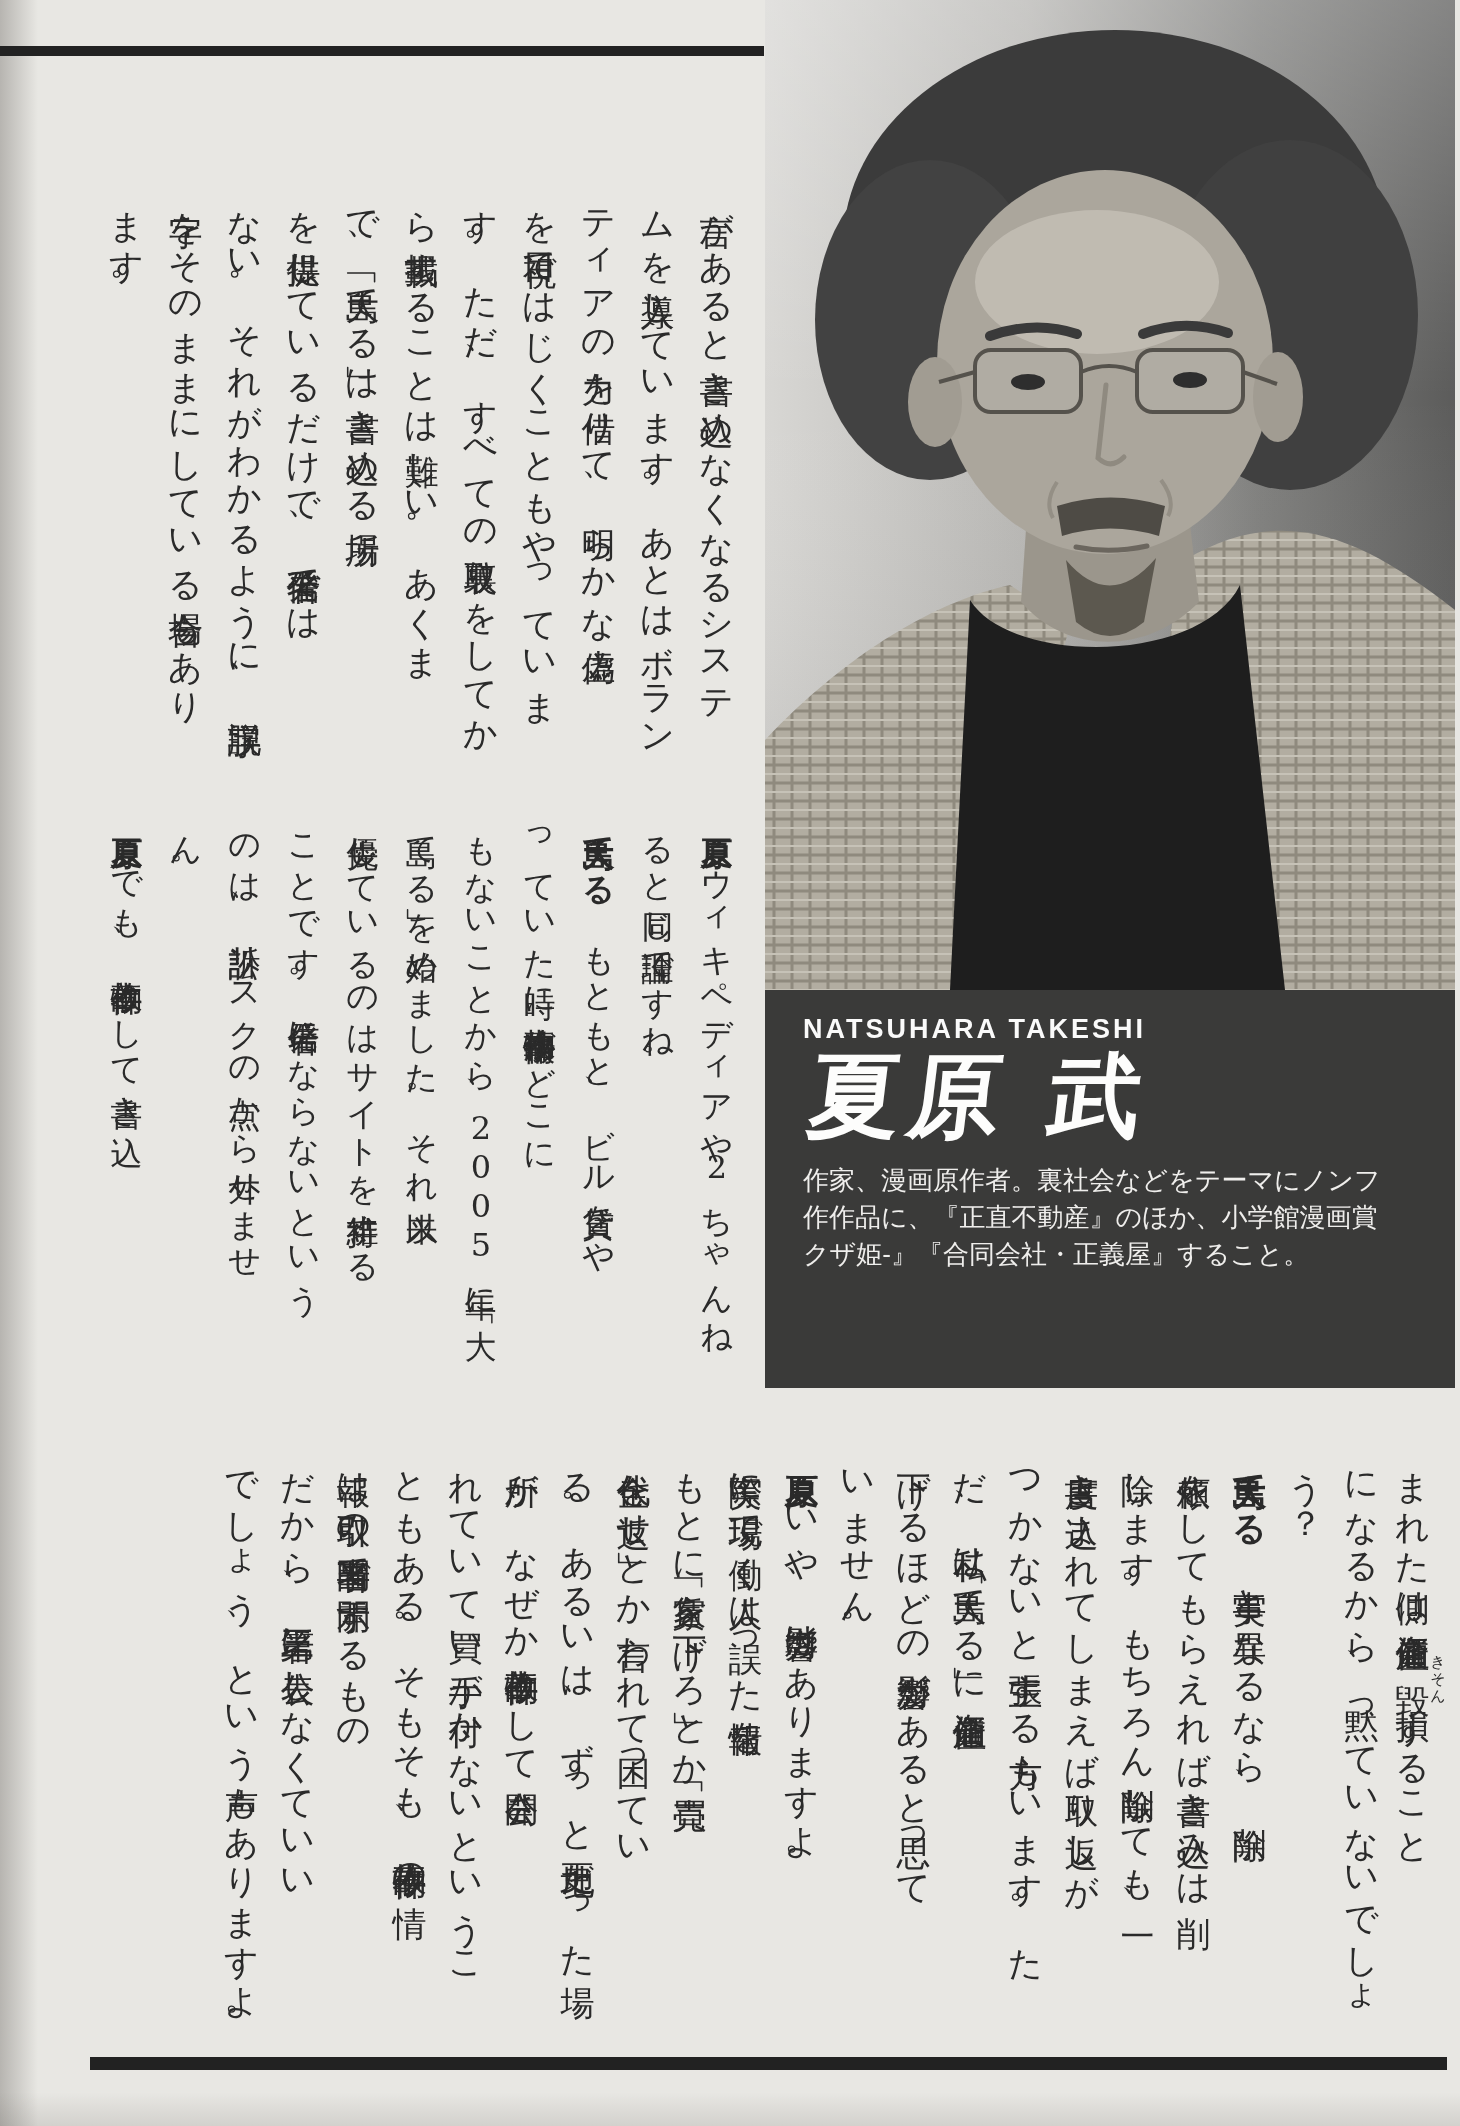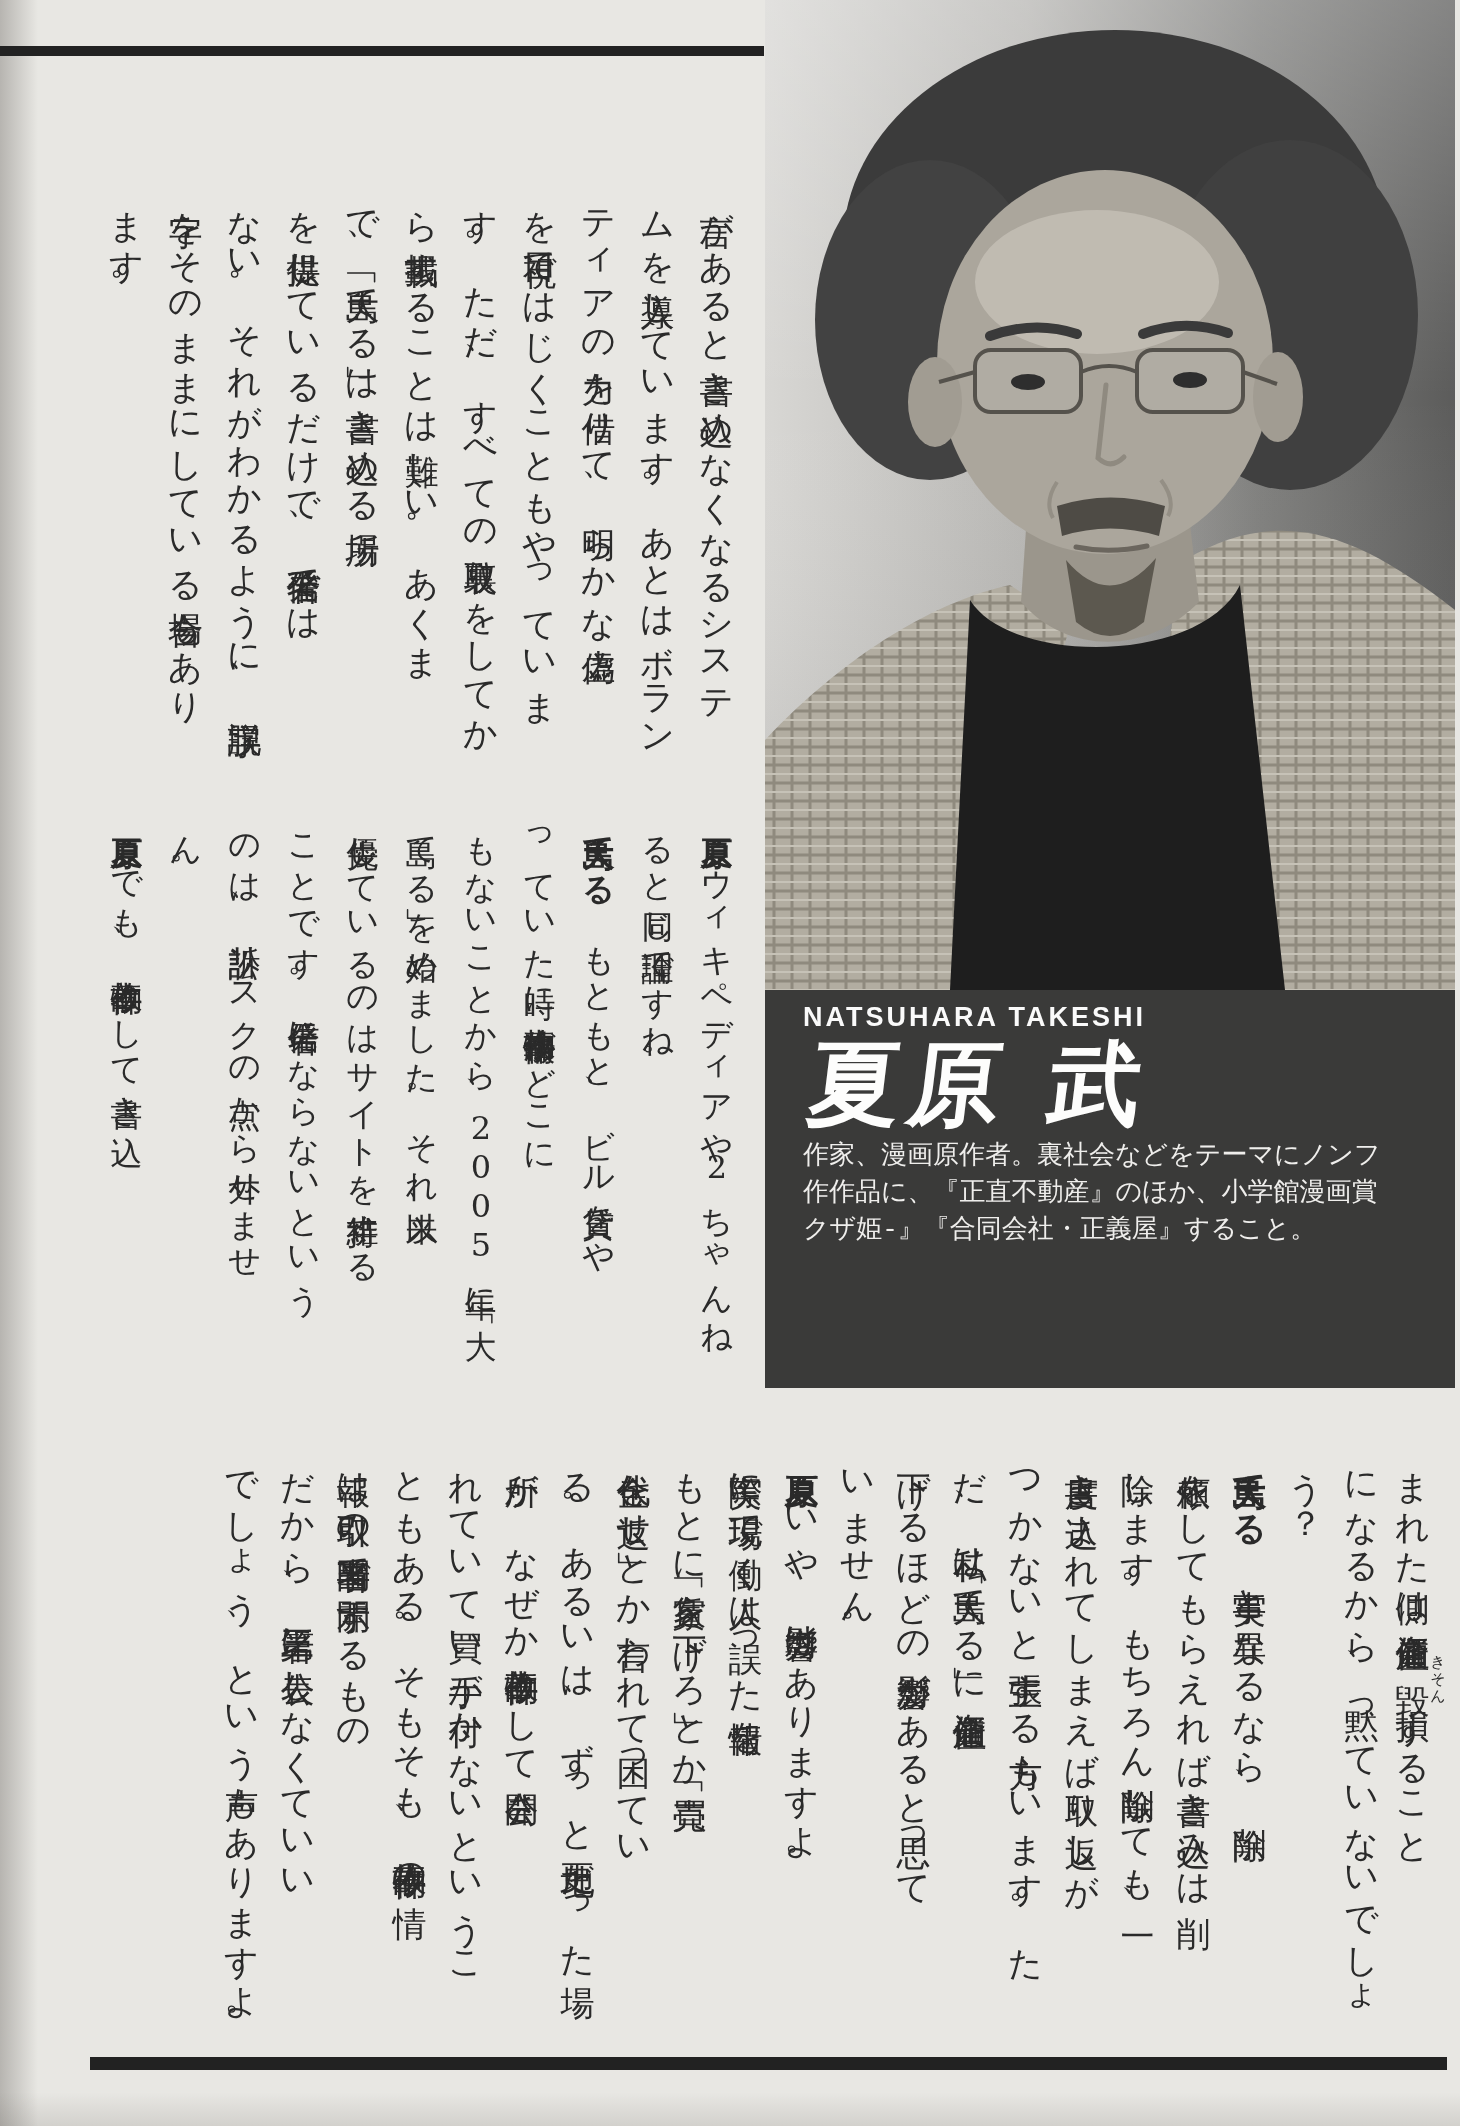--- a/index.html
+++ b/index.html
@@ -64,21 +64,21 @@
     position:absolute;left:765px;top:0;width:690px;height:990px;margin:0;
     background:#8e8e8c;
   }
   .photo svg{display:block;width:100%;height:100%;}
 
   
   .bio-panel{
     position:absolute;left:765px;top:990px;width:690px;height:398px;
     background:var(--panel);
     box-sizing:border-box;
-    padding:12px 30px 0 38px;
+    padding:24px 30px 0 38px;
     color:#ffffff;
   }
   .caption-en{
     font-family:"Liberation Sans","DejaVu Sans",sans-serif;
     font-weight:bold;
     font-size:27px;
     letter-spacing:3px;
     color:#fafafa;
   }
   .name-jp{
@@ -86,22 +86,22 @@
     font-family:"DejaVu Sans","Liberation Sans",sans-serif;
     font-weight:900;
     font-size:92px;
     line-height:1.05;
     letter-spacing:8px;
     color:#fdfdfc;
     transform:skewX(-7deg);
     transform-origin:left bottom;
   }
   .bio{
-    margin-top:4px;
-    font-family:Liberation Mono, monospace;
+    margin-top:16px;
+    font-family:Liberation Sans, sans-serif;
     font-size:26px;
     line-height:37px;
     color:#efeeec;
   }
 </style>
 </head>
 <body>
 
 <div class="page">
 

